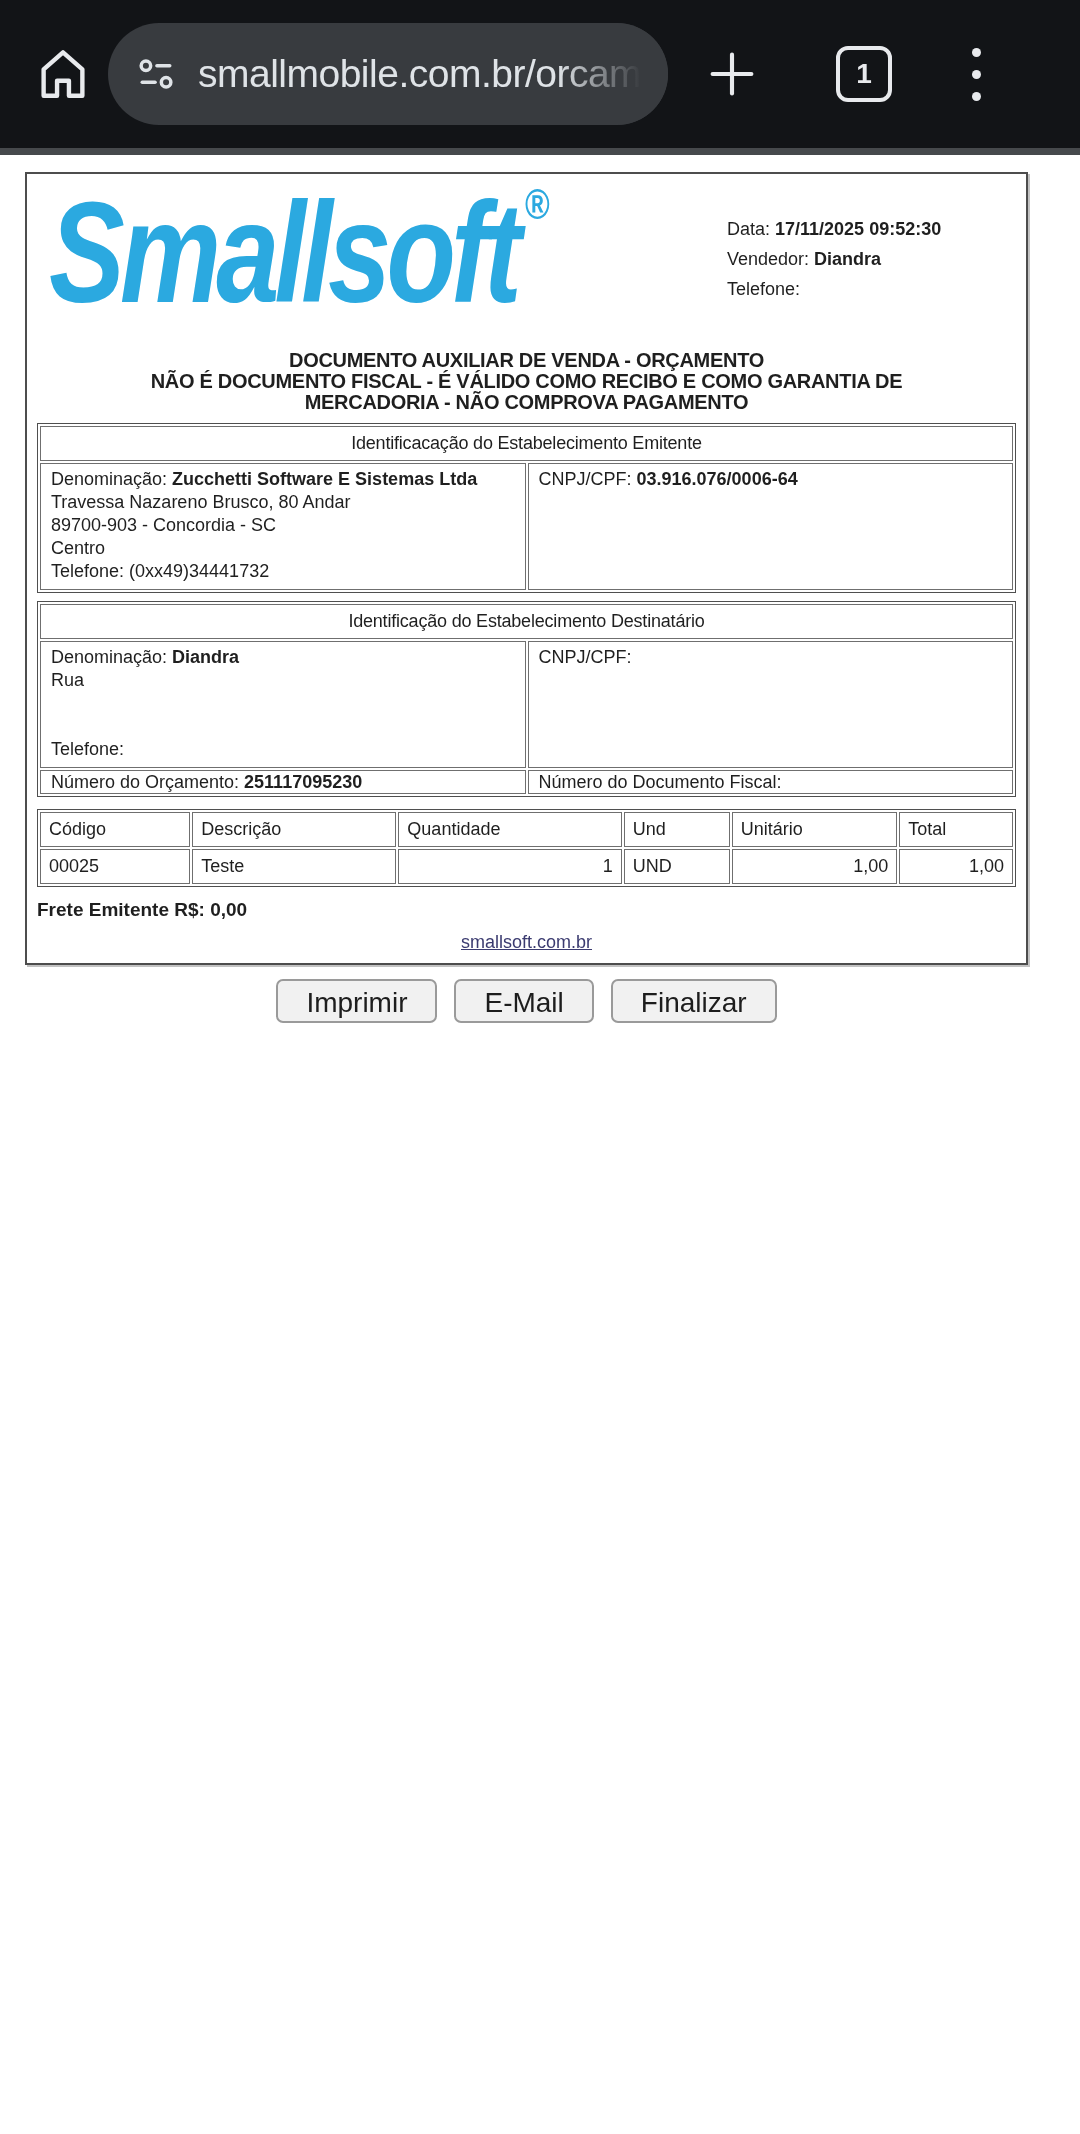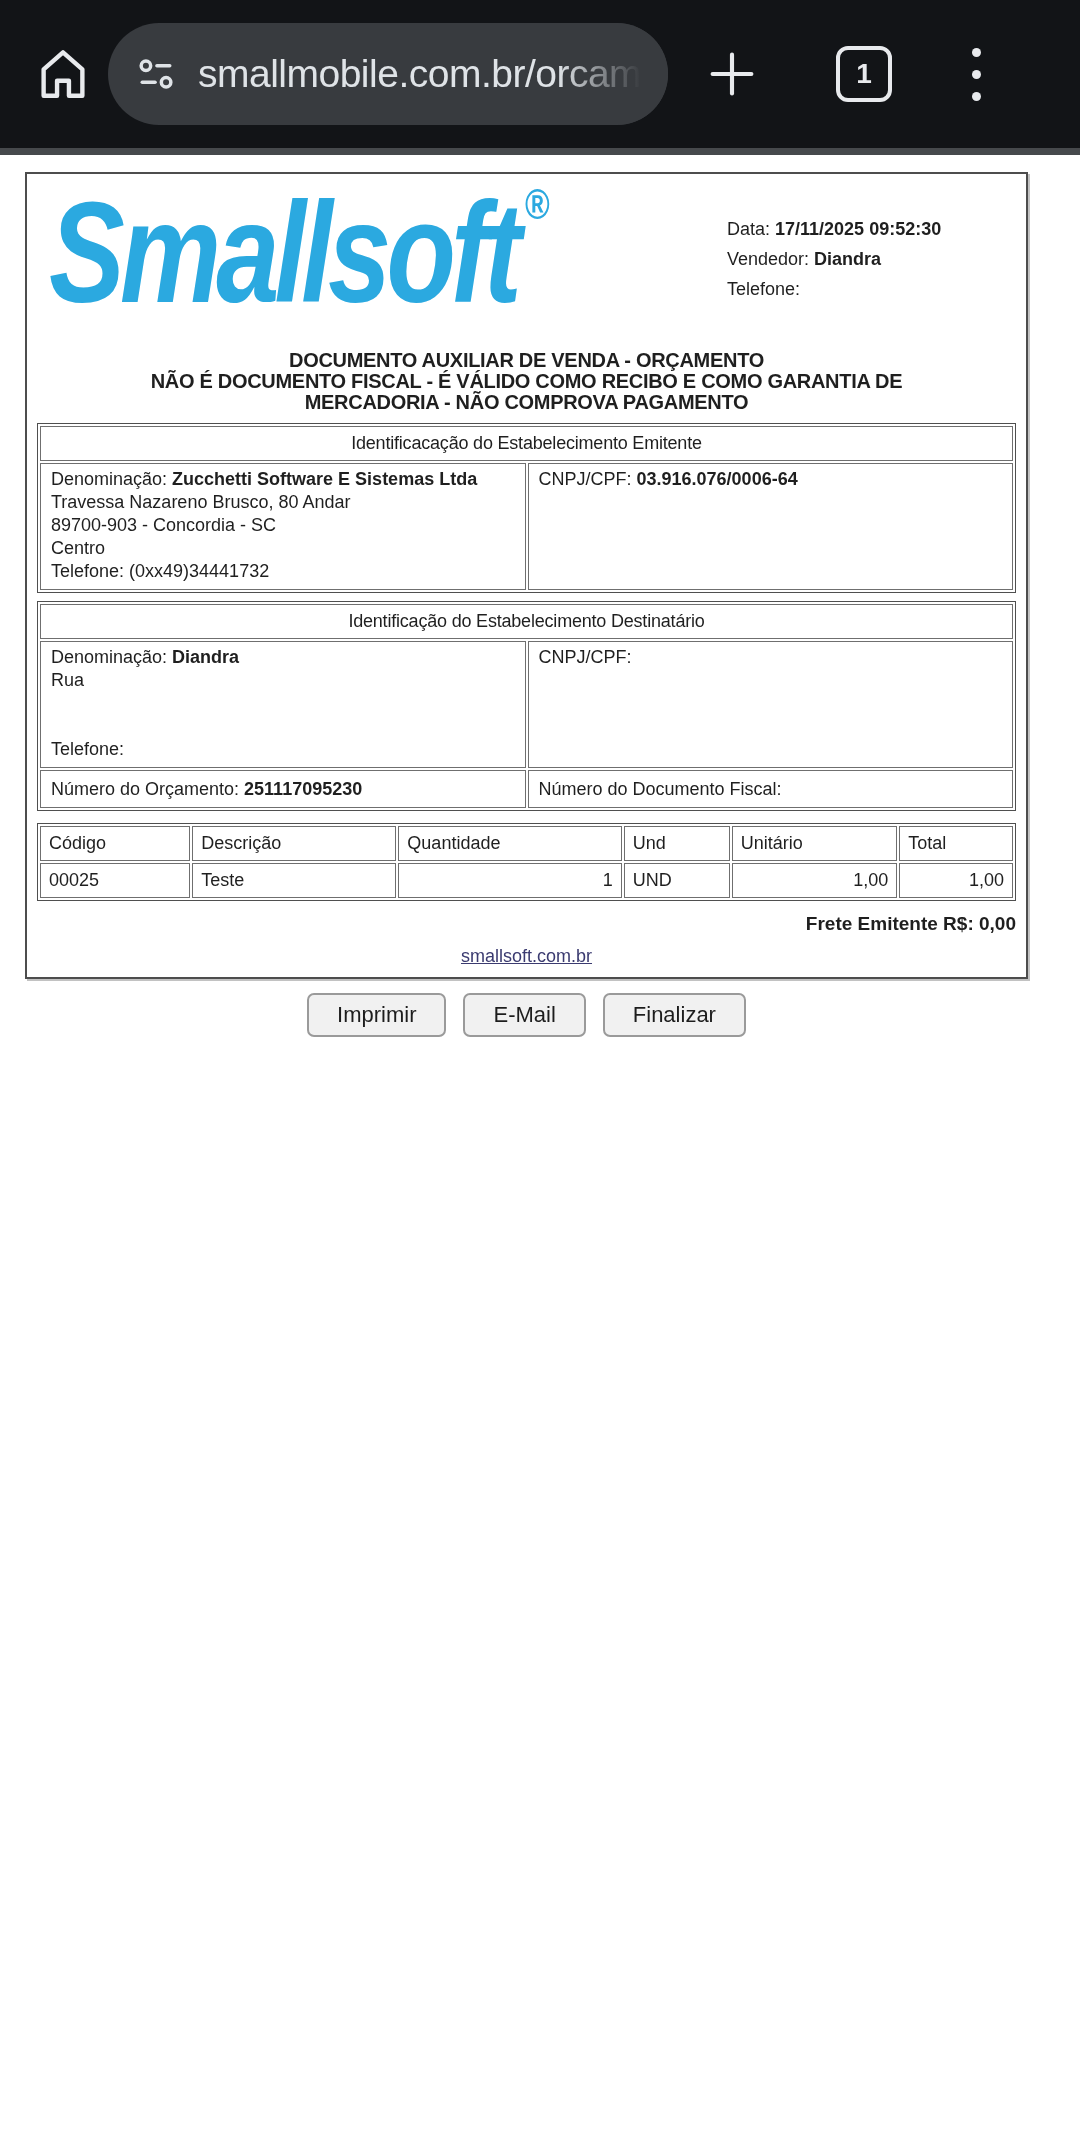--- a/index.html
+++ b/index.html
@@ -65,33 +65,33 @@
     width:979px;margin:8px auto;border-collapse:separate;border-spacing:2px;
     border:1px solid #4f4f4f;background:#fff;table-layout:fixed;
   }
   table.grid td{border:1px solid #6f6f6f;font-size:18px;vertical-align:top;box-sizing:border-box;}
   td.caption{
     text-align:center;font-size:19px;padding:6px 4px;vertical-align:middle;
     letter-spacing:-0.2px;
   }
   td.block{padding:4px 10px 6px;line-height:23px;}
   td.block .ln{min-height:23px;}
-  td.oneline{padding:7px 10px;line-height:22px;}
+  td.oneline{padding:0 10px;line-height:22px;}
 
   table.items{margin-top:12px;}
   table.items td{padding:6px 8px;line-height:21px;vertical-align:middle;}
   .al-c{text-align:left;} .al-r{text-align:right;} .al-l{text-align:left;}
 
-  .totals{width:979px;margin:8px auto 0;text-align:right;font-weight:bold;font-size:19px;line-height:29px;}
+  .totals{width:979px;margin:8px auto 0;font-weight:bold;font-size:19px;line-height:29px;}
   .doc-link{width:979px;margin:8px auto 2px;text-align:center;font-size:18px;}
   .doc-link a{color:#3b3b70;text-decoration:underline;}
 
   .actions{display:flex;justify-content:center;gap:17px;margin:14px 0 0 25px;width:1003px;}
   .actions button{
-    font-family:"Liberation Sans",sans-serif;font-size:22px;color:#1d1d1d;
+    font-family:"Liberation Sans",sans-serif;font-size:28px;color:#1d1d1d;
     background:#f1f1f1;border:2px solid #9a9a9a;border-radius:7px;
     padding:6px 28px;min-width:100px;height:44px;box-sizing:border-box;
   }
 </style>
 </head>
 <body>
 
 <div class="toolbar">
   <div class="home-btn">
     <svg width="62" height="62" viewBox="0 0 24 24" fill="none" stroke="#e8eaed" stroke-width="1.7" stroke-linejoin="round">

